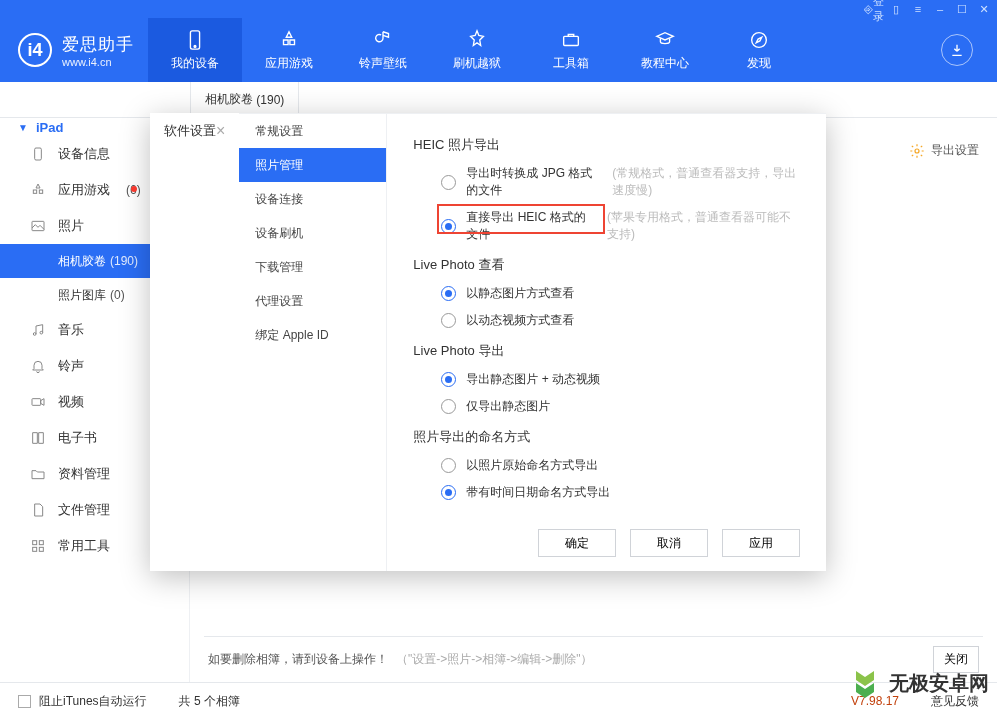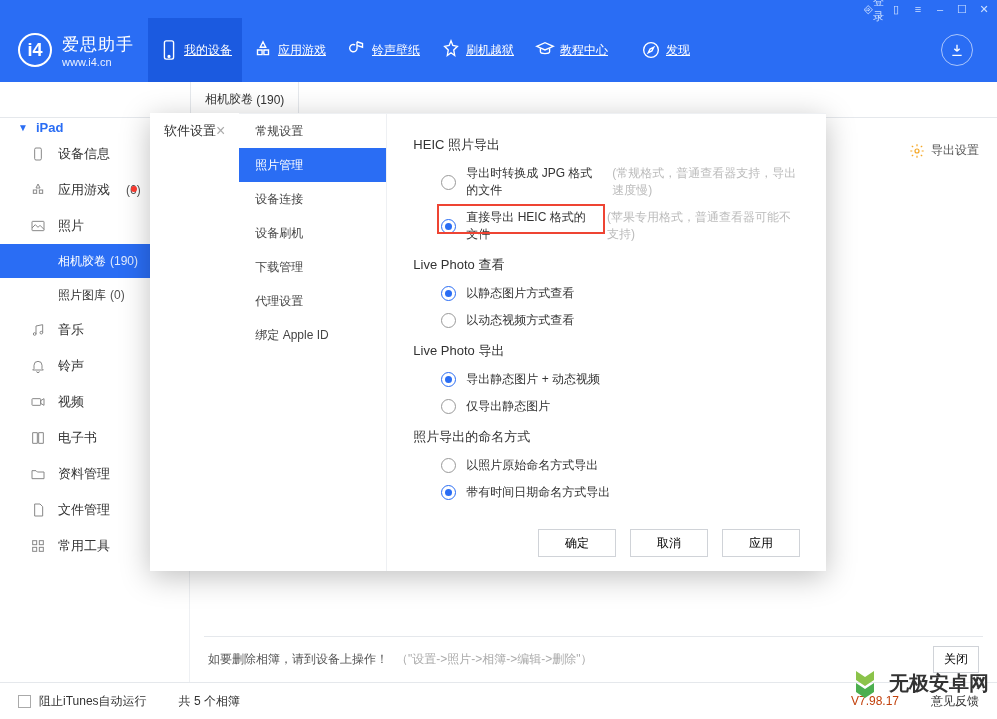--- a/index.html
+++ b/index.html
@@ -8,21 +8,21 @@
 .titlebar { height: 18px; background: #2a6df4; display: flex; justify-content: flex-end; align-items: center; padding: 0 6px; gap: 8px; color: #cde0ff; font-size: 11px; }
 .titlebar .tico { width: 14px; height: 14px; display: flex; align-items: center; justify-content: center; cursor: pointer; }
 
 .header { height: 64px; background: #2a6df4; display: flex; align-items: center; }
 .brand { display: flex; align-items: center; padding: 0 14px 0 18px; gap: 10px; color: #fff; }
 .brand-logo { width: 34px; height: 34px; border: 2px solid #fff; border-radius: 50%; display: flex; align-items: center; justify-content: center; font-weight: bold; font-size: 18px; }
 .brand-text .b1 { font-size: 17px; font-weight: normal; letter-spacing: 1px; }
 .brand-text .b2 { font-size: 11px; opacity: .9; }
 
 .topnav { display: flex; height: 100%; }
-.topnav-item { width: 94px; height: 100%; display: flex; flex-direction: row; align-items: center; justify-content: center; color: #fff; font-size: 12px; gap: 4px; cursor: pointer; text-decoration: underline; }
+.topnav-item { width: 94px; height: 100%; display: flex; flex-direction: column; align-items: center; justify-content: center; color: #fff; font-size: 12px; gap: 4px; cursor: pointer; }
 .topnav-item.active { background: #1b5ae0; }
 .topnav-item .nico { width: 22px; height: 22px; }
 
 .dl-circle { margin-left: auto; margin-right: 24px; width: 32px; height: 32px; border: 1.5px solid rgba(255,255,255,.6); border-radius: 50%; display: flex; align-items: center; justify-content: center; color: #fff; }
 
 .subheader { height: 36px; background: #fff; border-bottom: 1px solid #e5e8ec; display: flex; align-items: stretch; }
 .sub-spacer { width: 190px; }
 .sub-tab { padding: 0 14px; display: flex; align-items: center; font-size: 12px; color: #333; border-right: 1px solid #e5e8ec; border-left: 1px solid #e5e8ec; }
 
 .content { display: flex; height: 564px; }
@@ -117,20 +117,27 @@
       <span>铃声壁纸</span>
     </div>
     <div class="topnav-item">
       <svg class="nico" viewBox="0 0 24 24" fill="none" stroke="#fff" stroke-width="1.5">
           <path d="M12 2l2 5 5 1-4 4 1 6-4-3-4 3 1-6-4-4 5-1z"></path>
         </svg>
       <span>刷机越狱</span>
     </div>
     <div class="topnav-item">
       <svg class="nico" viewBox="0 0 24 24" fill="none" stroke="#fff" stroke-width="1.5">
+          <rect x="4" y="8" width="16" height="10" rx="1"></rect>
+          <path d="M9 8V6h6v2"></path>
+        </svg>
+      <span>工具箱</span>
+    </div>
+    <div class="topnav-item">
+      <svg class="nico" viewBox="0 0 24 24" fill="none" stroke="#fff" stroke-width="1.5">
           <path d="M3 8l9-4 9 4-9 4z"></path>
           <path d="M7 10v4c0 1 2 2 5 2s5-1 5-2v-4"></path>
         </svg>
       <span>教程中心</span>
     </div>
     <div class="topnav-item">
       <svg class="nico" viewBox="0 0 24 24" fill="none" stroke="#fff" stroke-width="1.5">
           <circle cx="12" cy="12" r="8"></circle>
           <path d="M15 9l-2 4-4 2 2-4z"></path>
         </svg>

